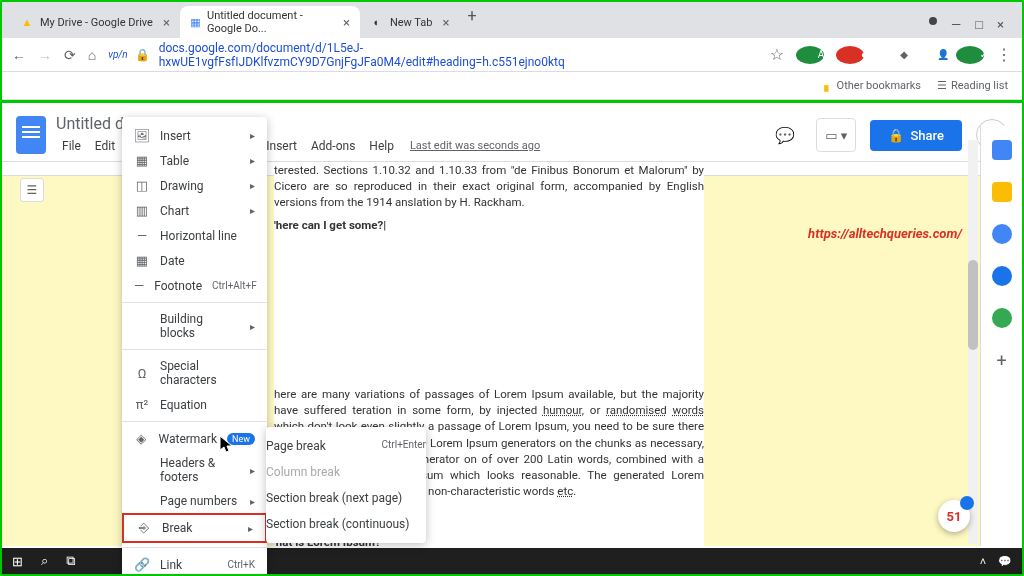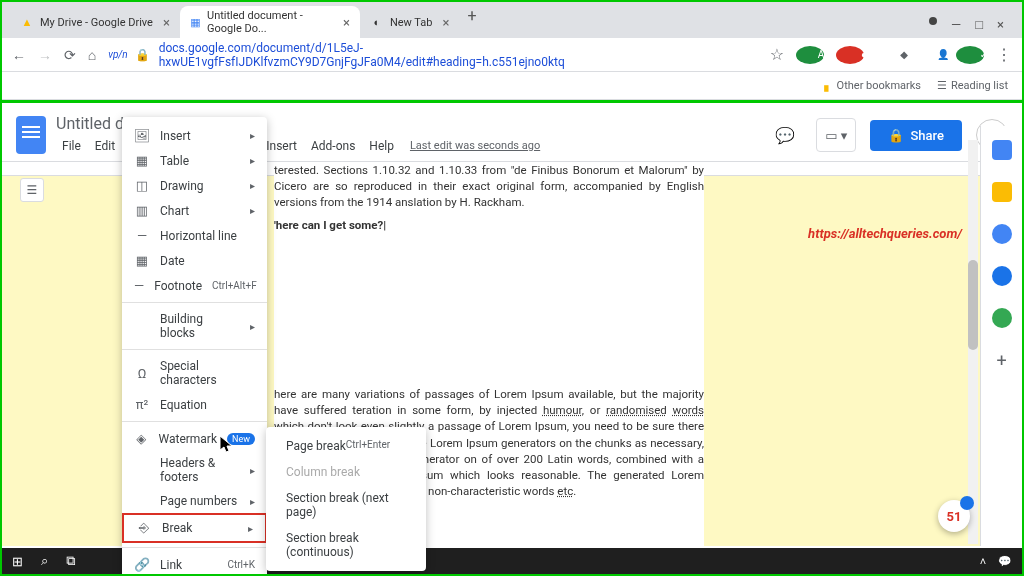--- a/index.html
+++ b/index.html
@@ -66,21 +66,21 @@
 .dd-item { display: flex; align-items: center; padding: 5px 12px; cursor: pointer; gap: 10px; position: relative; }
 .dd-ico { width: 16px; display: inline-flex; justify-content: center; color: #5f6368; font-size: 13px; }
 .dd-label { flex: 1; }
 .dd-arrow { color: #5f6368; font-size: 10px; }
 .dd-shortcut { color: #5f6368; font-size: 10px; }
 .dd-sep { height: 1px; background: #e0e0e0; margin: 4px 0; }
 .new-badge { background: #1a73e8; color: #fff; font-size: 9px; padding: 1px 5px; border-radius: 8px; }
 .break-row { border: 2px solid #d93025; }
 
 .submenu { position: absolute; left: 264px; top: 425px; width: 160px; background: #fff; box-shadow: 0 2px 10px rgba(0,0,0,0.25); border-radius: 4px; padding: 6px 0; font-size: 12px; color: #3c4043; z-index: 101; }
-.sub-item { display: flex; padding: 6px 20px; cursor: pointer; }
+.sub-item { display: flex; padding: 6px 0; cursor: pointer; justify-content: space-between; }
 .sub-item.disabled { color: #aaa; cursor: default; }
 
 
 .doc-area { position: absolute; left: 0; right: 42px; top: 160px; bottom: 28px; background: #fef9c3; overflow: hidden; }
 .ruler { height: 14px; background: #fff; border-bottom: 1px solid #dadce0; font-size: 8px; color: #888; display: flex; align-items: center; padding-left: 274px; gap: 46px; }
 .page { background: #fff; margin: 0 auto; width: 430px; padding: 0 0 20px; font-size: 11.5px; color: #333; position: absolute; left: 272px; top: 0; }
 .page p { text-align: justify; margin-bottom: 8px; line-height: 1.4; }
 .q-head { font-weight: bold; margin: 8px 0 4px; font-size: 11.5px; }
 .cursor-mark::after { content: "|"; }
 .overlay-link { position: absolute; right: 60px; top: 224px; color: #d93025; font-weight: bold; font-size: 13px; font-style: italic; z-index: 50; }

